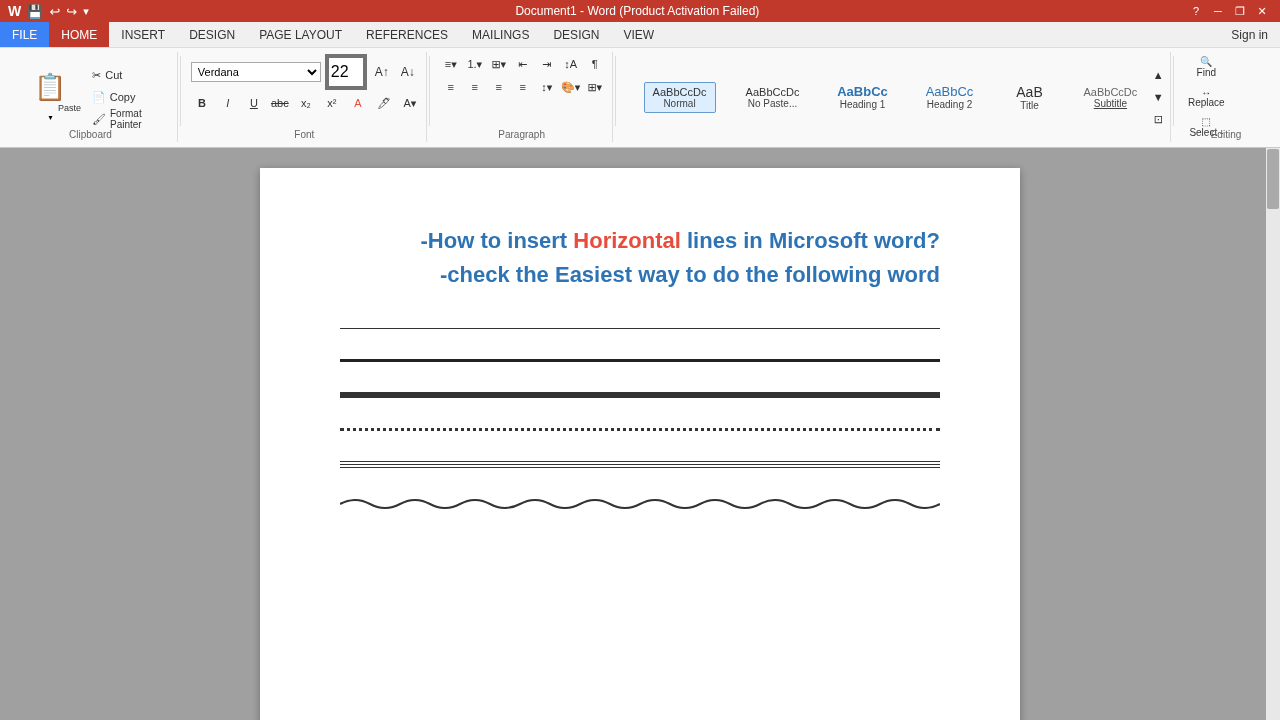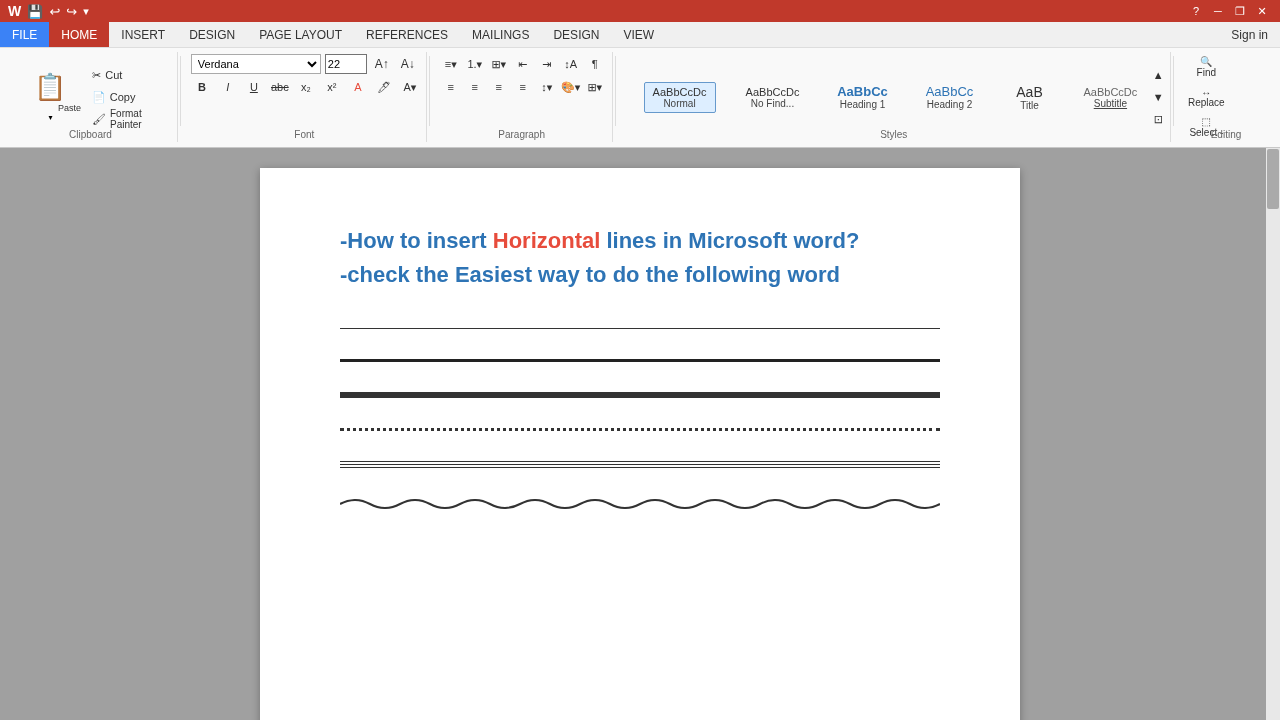--- a/index.html
+++ b/index.html
@@ -93,38 +93,39 @@
       cursor: pointer; border-radius: 2px; font-size: 11px; color: #333;
       border: 1px solid transparent;
     }
     .font-row { display: flex; gap: 4px; align-items: center; }
     .font-select {
       width: 130px; height: 20px; font-size: 11px;
       border: 1px solid #aaa; padding: 0 2px;
       background: white;
     }
     .size-select {
-      width: 42px; height: 20px; font-size: 11px;
-      border: 1px solid #737373; padding: 0 2px;
+      width: 42px; height: 36px; font-size: 16px;
+      border: 4px solid #737373; padding: 0 2px;
       background: white;
     }
     .style-btn {
       display: flex; flex-direction: column; align-items: center;
       padding: 3px 6px; cursor: pointer; border-radius: 2px;
       min-width: 70px; border: 1px solid transparent; margin-left: 18px;
     }
     .style-btn.active { background: #ddeeff; border-color: #6699cc; }
 
     
     .doc-container {
       display: flex;
       background: #a0a0a0;
       height: calc(720px - 22px - 26px - 100px);
       overflow-y: auto;
       position: relative;
+      text-align: right;
     }
     .scrollbar-v {
       width: 14px; background: #e8e8e8;
       position: absolute; right: 0; top: 0; bottom: 0;
     }
     .scroll-thumb {
       width: 12px; height: 60px; background: #aaa;
       margin: 1px; border-radius: 2px;
     }
 
@@ -188,20 +189,21 @@
 <body>
 
 <div class="title-bar">
   <div class="title-bar-left">
     <span style="font-weight:bold;font-size:14px;color:white;">W</span>
     <span style="font-size:13px;cursor:pointer;">💾</span>
     <span style="font-size:13px;cursor:pointer;">↩</span>
     <span style="font-size:13px;cursor:pointer;">↪</span>
     <span style="font-size:11px;cursor:pointer;">▾</span>
   </div>
+  <span class="title-bar-title">Document1 - Word (Product Activation Failed)</span>
   <div class="title-bar-controls">
     <span class="title-btn">?</span>
     <span class="title-btn">─</span>
     <span class="title-btn">❐</span>
     <span class="title-btn close">✕</span>
   </div>
 </div>
 
 <div class="menu-bar">
   <div class="menu-item active">FILE</div>
@@ -301,21 +303,21 @@
   <div class="ribbon-group" style="min-width:420px;">
     <div style="display:flex;gap:3px;align-items:center;flex:1;">
 
       <div class="style-btn active" style="min-width:72px;">
         <span style="font-size:11px;color:#333;">AaBbCcDc</span>
         <span style="font-size:10px;color:#444;">Normal</span>
       </div>
 
       <div class="style-btn" style="min-width:72px;">
         <span style="font-size:11px;color:#333;">AaBbCcDc</span>
-        <span style="font-size:10px;color:#444;">No Find...</span>
+        <span style="font-size:10px;color:#444;">No Paste...</span>
       </div>
 
       <div class="style-btn" style="min-width:66px;">
         <span style="font-size:13px;color:#2e74b5;font-weight:bold;">AaBbCc</span>
         <span style="font-size:10px;color:#444;">Heading 1</span>
       </div>
 
       <div class="style-btn" style="min-width:66px;">
         <span style="font-size:13px;color:#2e74b5;">AaBbCc</span>
         <span style="font-size:10px;color:#444;">Heading 2</span>
@@ -329,21 +331,20 @@
       <div class="style-btn" style="min-width:66px;">
         <span style="font-size:11px;color:#666;">AaBbCcDc</span>
         <span style="font-size:10px;color:#444;text-decoration:underline;">Subtitle</span>
       </div>
       <div style="display:flex;flex-direction:column;gap:2px;">
         <span class="sm-btn">▲</span>
         <span class="sm-btn">▼</span>
         <span class="sm-btn">⊡</span>
       </div>
     </div>
-    <div class="ribbon-group-label">Styles</div>
   </div>
 
   <div class="ribbon-separator"></div>
 
   <div class="ribbon-group" style="min-width:100px;border-right:none;">
     <div style="display:flex;gap:4px;flex-direction:column;padding-top:2px;">
       <div class="ribbon-btn">
         <span>🔍</span>
         <span>Find</span>
       </div>

